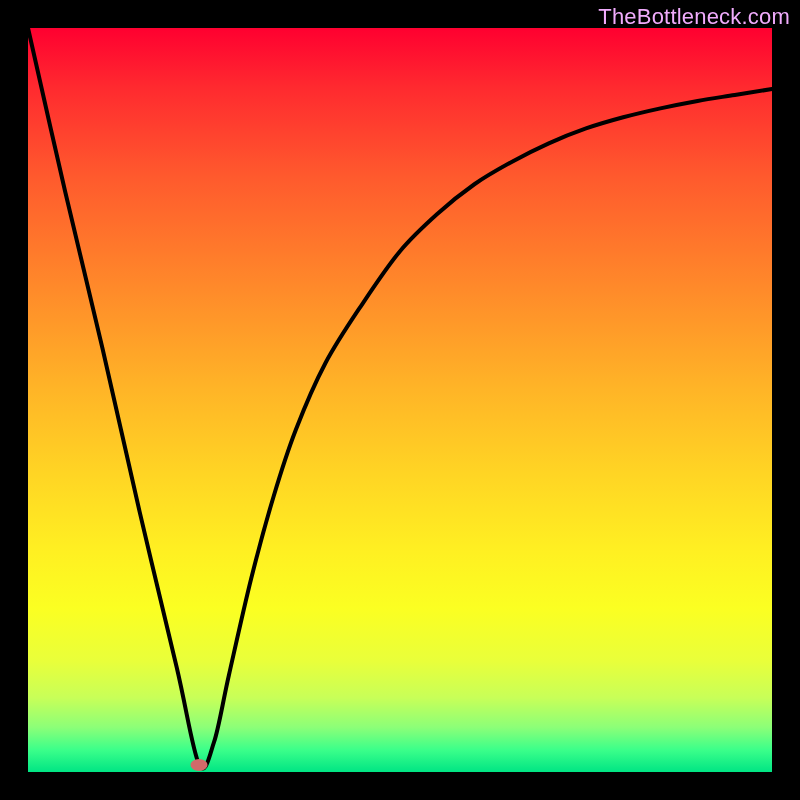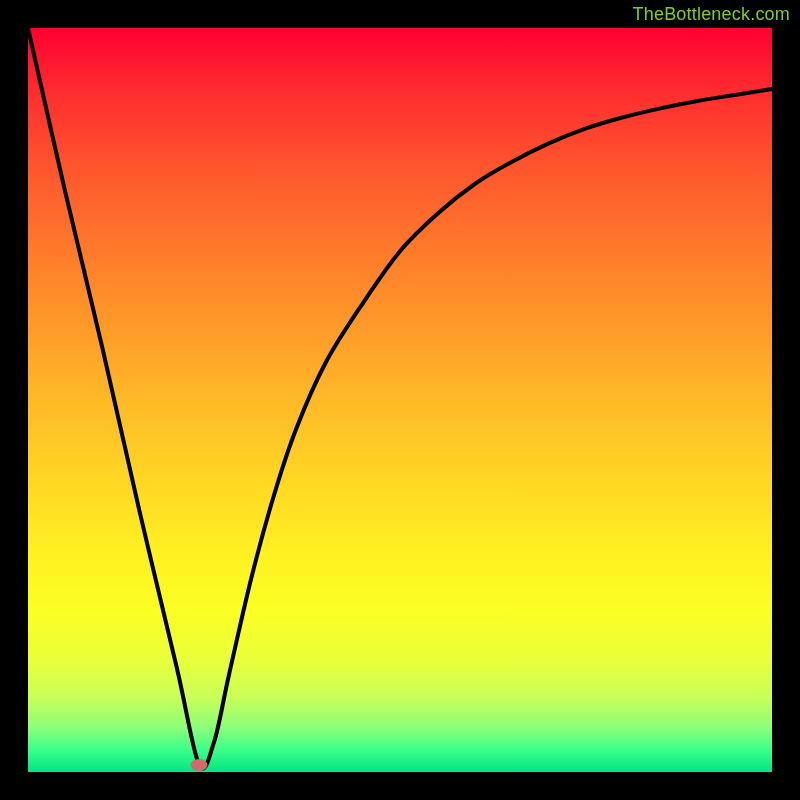--- a/index.html
+++ b/index.html
@@ -38,23 +38,23 @@
       #c8ff58 90%,
       #8cff78 94%,
       #3cff8a 97%,
       #00e584 100%
     );
   }
   .watermark {
     position: absolute;
     top: 4px;
     right: 10px;
-    font-size: 18px;
+    font-size: 22px;
     font-weight: 500;
-    color: #84cc16;
+    color: #f0abfc;
     letter-spacing: 0.2px;
     user-select: none;
   }
   svg.curve {
     position: absolute;
     left: 0;
     top: 0;
     width: 744px;
     height: 744px;
     overflow: visible;

